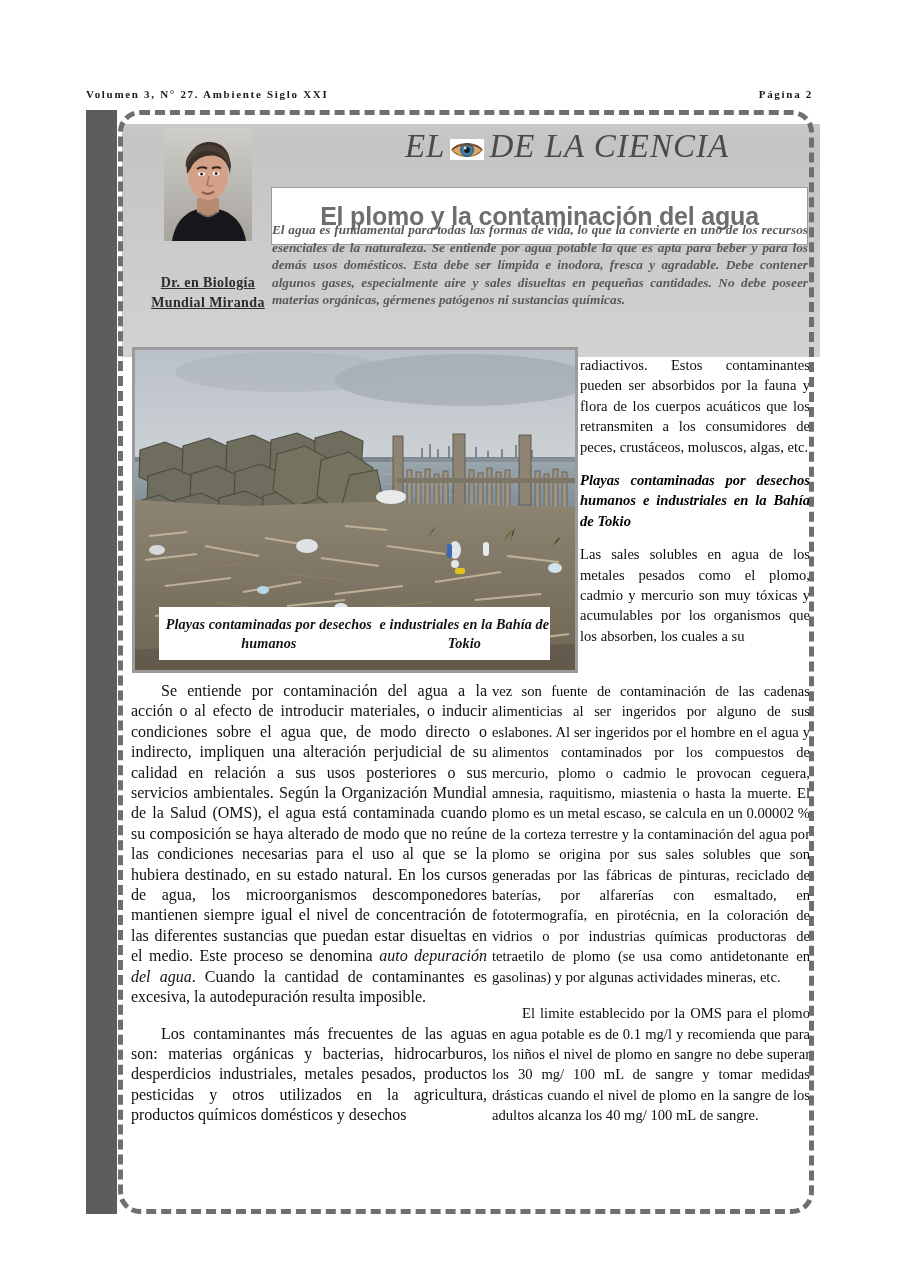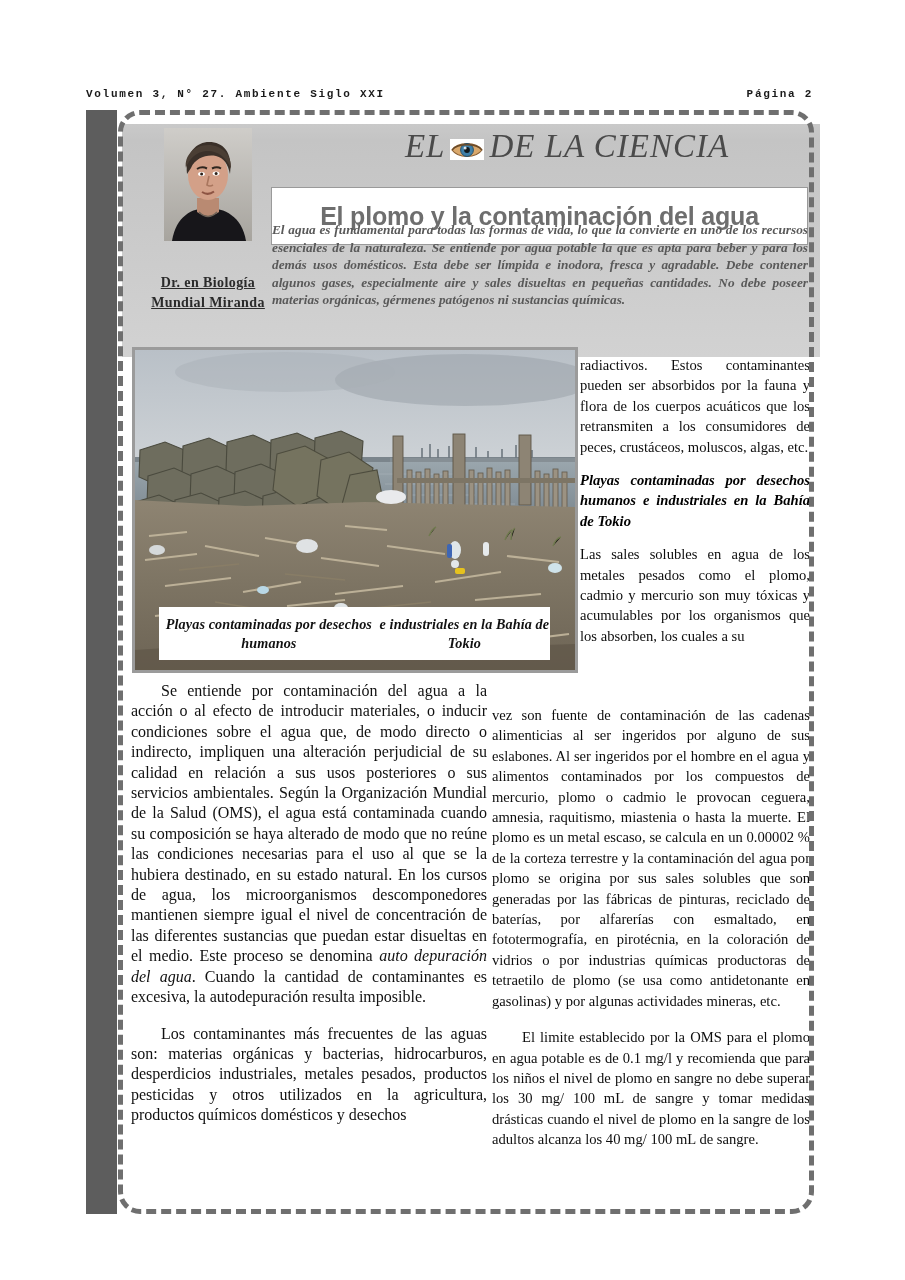--- a/index.html
+++ b/index.html
@@ -18,21 +18,21 @@
   }
 
   
   .runhead {
     position: absolute;
     left: 86px; top: 88px;
     width: 727px;
     display: flex;
     justify-content: space-between;
     align-items: baseline;
-    font-family: Liberation Mono, monospace;
+    font-family: Liberation Serif, serif;
     font-weight: bold;
     font-size: 11px;
     letter-spacing: 1.7px;
     color: #1a1a1a;
   }
   .runhead .right { letter-spacing: 1.7px; }
 
   
   .leftbar {
     position: absolute;
@@ -202,21 +202,20 @@
 
   .col-right-bottom {
     position: absolute;
     left: 492px; top: 681px;
     width: 318px;
     font-family: "Liberation Serif", serif;
     font-size: 14.6px;
     line-height: 20.4px;
     color: #0d0d0d;
     text-align: justify;
-    margin-top: 24px;
   }
   .col-right-bottom p { margin: 0 0 16px 0; }
   .col-right-bottom p.ind { text-indent: 30px; }
 
   i.em { font-style: italic; }
 </style>
 </head>
 <body>
 
 <div id="page">

